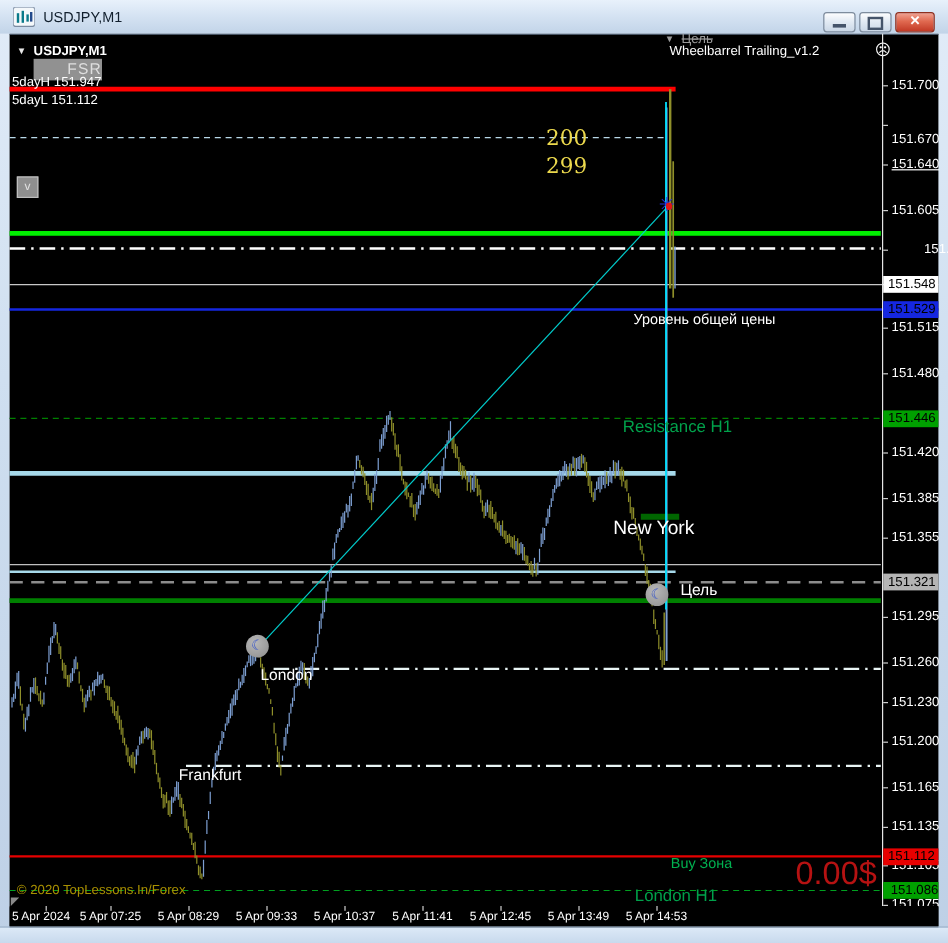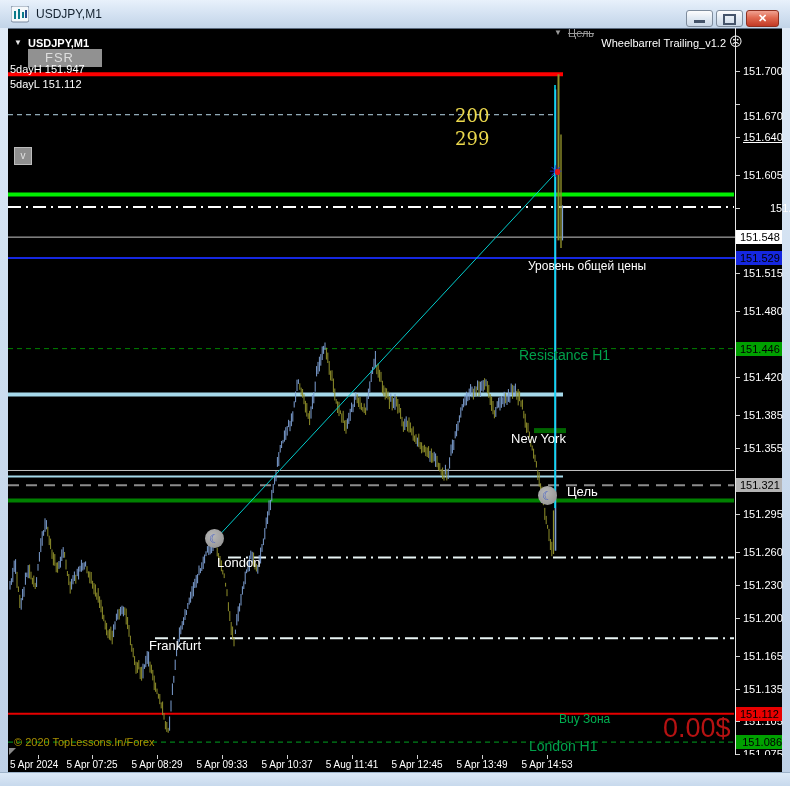--- a/index.html
+++ b/index.html
@@ -476,37 +476,37 @@
       <line x1="555.5" y1="89.6" x2="555.5" y2="550.8" stroke="#7d9fd2" stroke-width="1.6"></line>
       <line x1="558.5" y1="74.3" x2="558.5" y2="240.4" stroke="#8f8f2a" stroke-width="2"></line>
       <line x1="561" y1="134.4" x2="561" y2="248.1" stroke="#8f8f2a" stroke-width="1.4"></line>
       <line x1="562.5" y1="205.4" x2="562.5" y2="240.4" stroke="#7d9fd2" stroke-width="1.2"></line>
       <line x1="215" y1="539.8970000000022" x2="557" y2="171.5559999999831" stroke="#00cccc" stroke-width="1"></line>
       <line x1="555" y1="85" x2="555" y2="508" stroke="#00e0ff" stroke-width="1.5"></line>
     </svg>
 
   <div class="lbl" style="left:14px;top:39px;font-size:8px;color:#e8e8e8;">▼</div>
   <div class="lbl" style="left:28px;top:37px;font-size:11px;font-weight:bold;color:#fff;">USDJPY,M1</div>
-  <div class="lbl" style="left:558px;top:37px;width:168px;text-align:right;font-size:11px;color:#fff;">Wheelbarrel Trailing_v1.2</div>
+  <div class="lbl" style="left:558px;top:37px;width:168px;text-align:left;font-size:11px;color:#fff;">Wheelbarrel Trailing_v1.2</div>
   <div class="lbl" style="left:729px;top:35px;font-size:13px;color:#fff;">☹</div>
 
   <div class="lbl" style="left:554px;top:29px;font-size:8px;color:#9a9a9a;">▼</div>
   <div class="lbl" style="left:568px;top:27px;font-size:11px;color:#9a9a9a;text-decoration:line-through;">Цель</div>
 
-  <div class="lbl" style="left:28px;top:49px;width:57px;height:18px;background:#919191;text-align:left;
-       font-size:13px;color:#dedede;letter-spacing:1px;line-height:18px;padding-left:17px;">FSR</div>
+  <div class="lbl" style="left:28px;top:49px;width:57px;height:18px;background:#919191;text-align:right;
+       font-size:13px;color:#dedede;letter-spacing:1px;line-height:18px;">FSR</div>
   <div class="lbl" style="left:10px;top:63px;font-size:11px;color:#fff;">5dayH 151.947</div>
   <div class="lbl" style="left:10px;top:78px;font-size:11px;color:#fff;">5dayL 151.112</div>
 
   <div class="lbl" style="left:455px;top:106px;font-size:18px;color:#ecd94d;font-family:'DejaVu Serif',serif;">200</div>
   <div class="lbl" style="left:455px;top:129px;font-size:18px;color:#ecd94d;font-family:'DejaVu Serif',serif;">299</div>
 
   <div class="lbl" style="left:528px;top:260px;font-size:12px;color:#fff;">Уровень общей цены</div>
   <div class="lbl" style="left:519px;top:348px;font-size:14px;color:#00a14b;">Resistance H1</div>
-  <div class="lbl" style="left:511px;top:432px;font-size:13px;color:#fff;">New York</div>
+  <div class="lbl" style="left:511px;top:432px;font-size:16px;color:#fff;">New York</div>
   <div class="lbl" style="left:567px;top:485px;font-size:13px;color:#fff;">Цель</div>
   <div class="lbl" style="left:217px;top:556px;font-size:13px;color:#fff;">London</div>
   <div class="lbl" style="left:149px;top:639px;font-size:13px;color:#fff;">Frankfurt</div>
 
   <div class="lbl" style="left:559px;top:713px;font-size:12px;color:#00b050;">Buy Зона</div>
   <div class="lbl" style="left:663px;top:714px;font-size:27px;color:#b61212;">0.00$</div>
   <div class="lbl" style="left:529px;top:739px;font-size:14px;color:#00a14b;">London H1</div>
   <div class="lbl" style="left:14px;top:736px;font-size:11px;color:#a89000;">© 2020 TopLessons.In/Forex</div>
 
   <div id="object-square">v</div>
@@ -563,21 +563,21 @@
       <div class="tlab" style="left: 2px; transform: none;">5 Apr 2024</div>
       <div class="ttick" style="left: 84px;"></div>
       <div class="tlab" style="left: 84px;">5 Apr 07:25</div>
       <div class="ttick" style="left: 149px;"></div>
       <div class="tlab" style="left: 149px;">5 Apr 08:29</div>
       <div class="ttick" style="left: 214px;"></div>
       <div class="tlab" style="left: 214px;">5 Apr 09:33</div>
       <div class="ttick" style="left: 279px;"></div>
       <div class="tlab" style="left: 279px;">5 Apr 10:37</div>
       <div class="ttick" style="left: 344px;"></div>
-      <div class="tlab" style="left: 344px;">5 Aug 11:41</div>
+      <div class="tlab" style="left: 344px;">5 Apr 11:41</div>
       <div class="ttick" style="left: 409px;"></div>
       <div class="tlab" style="left: 409px;">5 Apr 12:45</div>
       <div class="ttick" style="left: 474px;"></div>
       <div class="tlab" style="left: 474px;">5 Apr 13:49</div>
       <div class="ttick" style="left: 539px;"></div>
       <div class="tlab" style="left: 539px;">5 Apr 14:53</div>
     </div>
 
   <div id="bottom-strip"></div>
 

